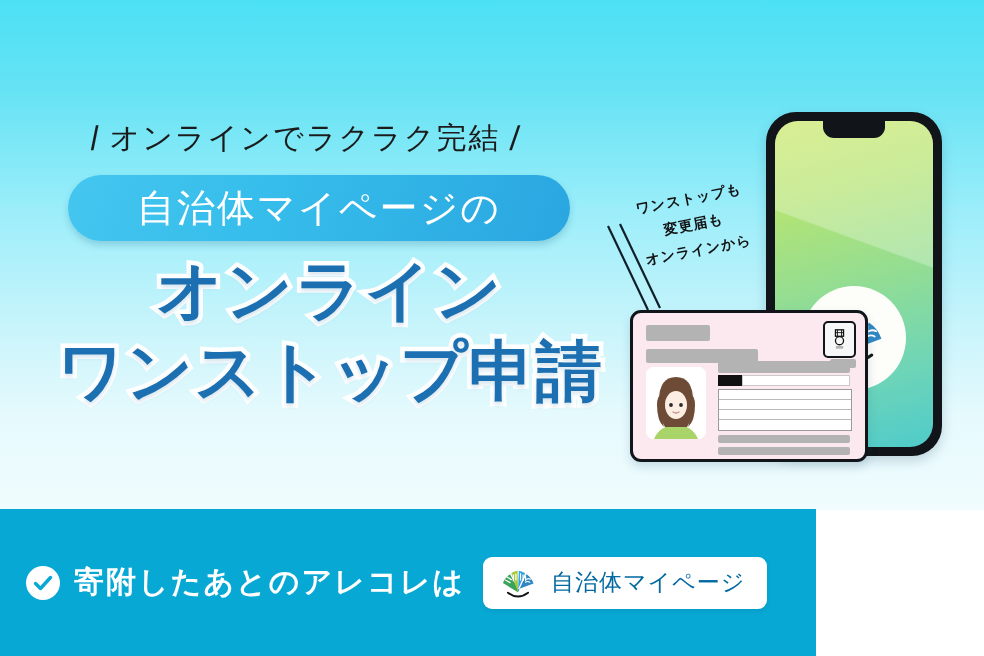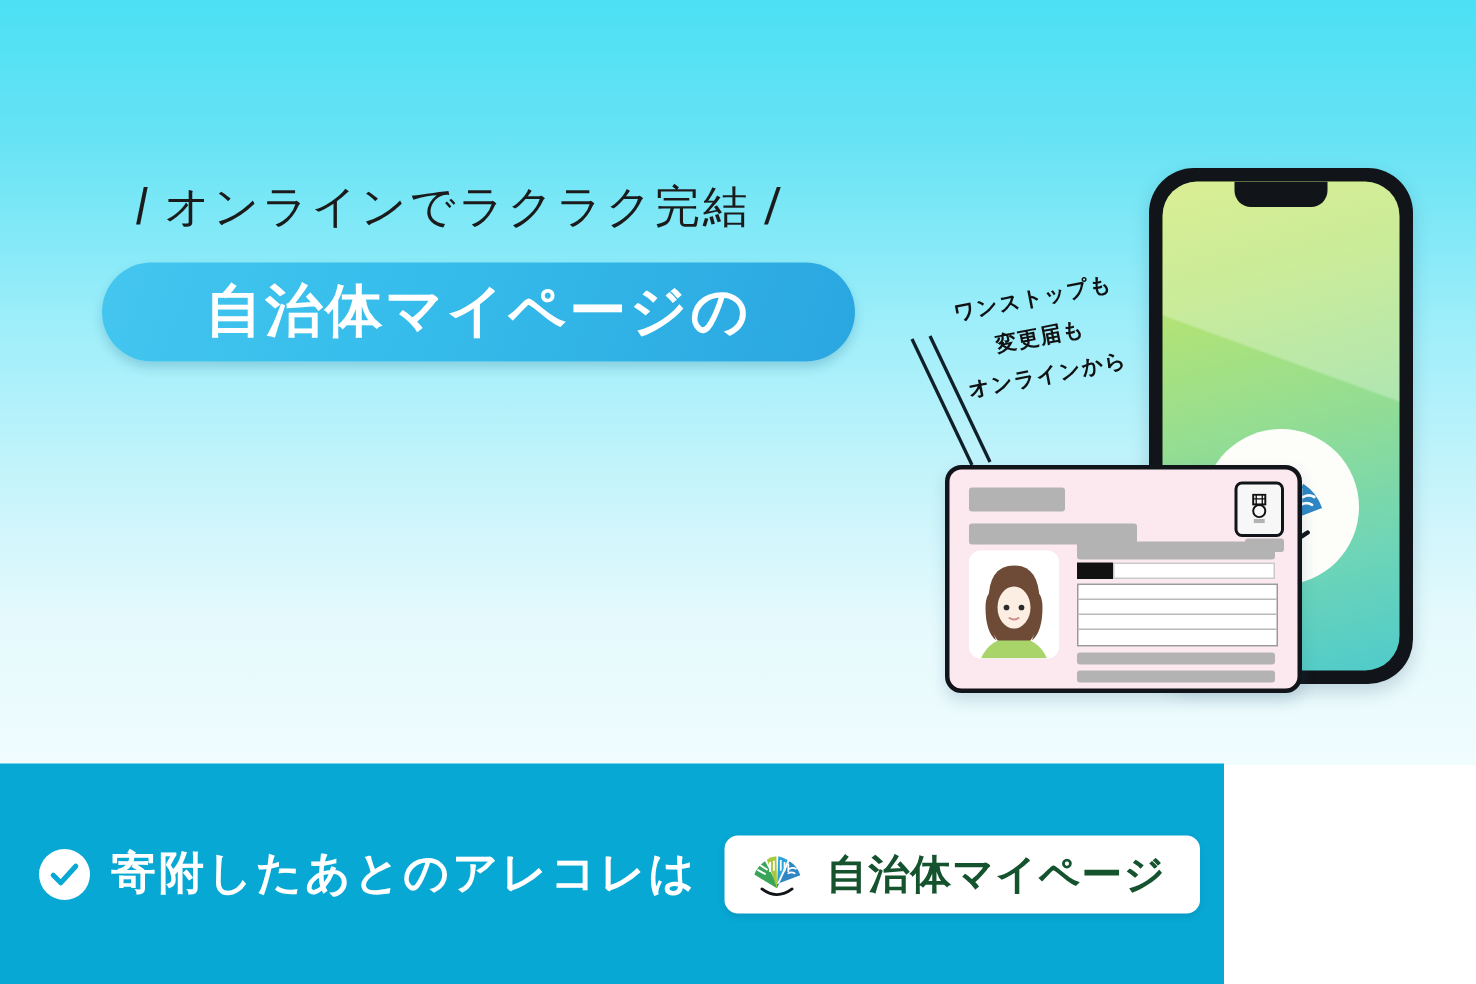--- a/index.html
+++ b/index.html
@@ -33,21 +33,21 @@
 
   
   .pill{
     position:absolute;left:68px;top:175px;
     width:502px;height:66px;border-radius:34px;
     background:linear-gradient(110deg,#44c6ef 0%,#36bdeb 40%,#2aa6e0 100%);
     box-shadow:0 4px 7px rgba(20,90,130,0.22);
     display:flex;align-items:center;justify-content:center;
   }
   .pill-text{
-    color:#ffffff;font-size:38px;font-weight:bold;letter-spacing:2px;
+    color:#ffffff;font-size:38px;font-weight:normal;letter-spacing:2px;
     line-height:1;
   }
 
   
   .headline{
     position:absolute;left:40px;top:250px;width:580px;
     text-align:center;
   }
   .hl-line{
     font-size:66px;font-weight:bold;color:#1c6fb0;
@@ -141,21 +141,21 @@
   .footer-text{
     color:#ffffff;font-size:30px;font-weight:bold;letter-spacing:2px;
     margin-left:14px;white-space:nowrap;
   }
   .logo-pill{
     margin-left:18px;height:52px;background:#ffffff;border-radius:9px;
     display:flex;align-items:center;padding:0 22px 0 14px;gap:12px;
     box-shadow:0 2px 4px rgba(0,60,85,0.12);
   }
   .logo-pill-text{
-    color:#14532d;font-size:27px;font-weight:bold;letter-spacing:1px;
+    color:#0369a1;font-size:23px;font-weight:normal;letter-spacing:1px;
     white-space:nowrap;
   }
   .footer-tail{
     color:#ffffff;font-size:30px;font-weight:bold;letter-spacing:2px;
     margin-left:18px;white-space:nowrap;
   }
 </style>
 </head>
 <body>
 
@@ -166,20 +166,24 @@
   <div class="tagline">
     <span class="slash left">\</span>
     <span class="tl-text">オンラインでラクラク完結</span>
     <span class="slash right">/</span>
   </div>
 
   <div class="pill">
     <span class="pill-text">自治体マイページの</span>
   </div>
 
+  <div class="headline">
+    <div class="hl-line l1">オンライン</div>
+    <div class="hl-line l2">ワンストップ申請</div>
+  </div>
 
   <svg class="note-lines" viewBox="0 0 60 96">
     <line x1="4" y1="4" x2="44" y2="88" stroke="#10202a" stroke-width="2.2"></line>
     <line x1="16" y1="2" x2="56" y2="86" stroke="#10202a" stroke-width="2.2"></line>
   </svg>
   <div class="note">
     <div>ワンストップも</div>
     <div>変更届も</div>
     <div>オンラインから</div>
   </div>

